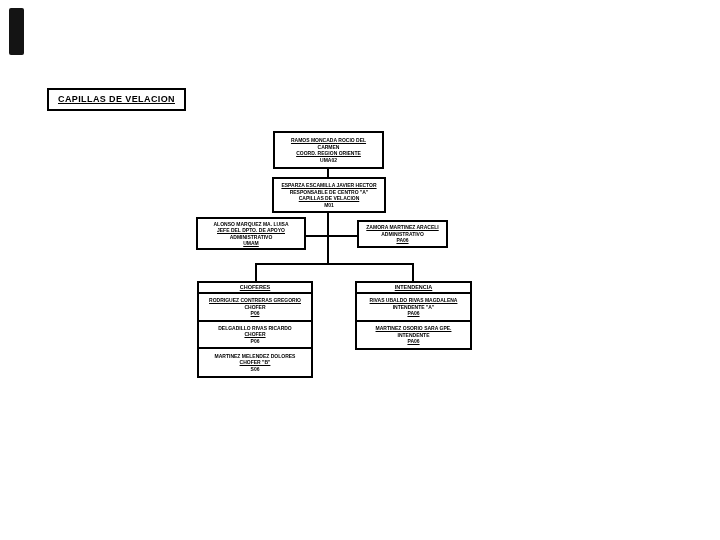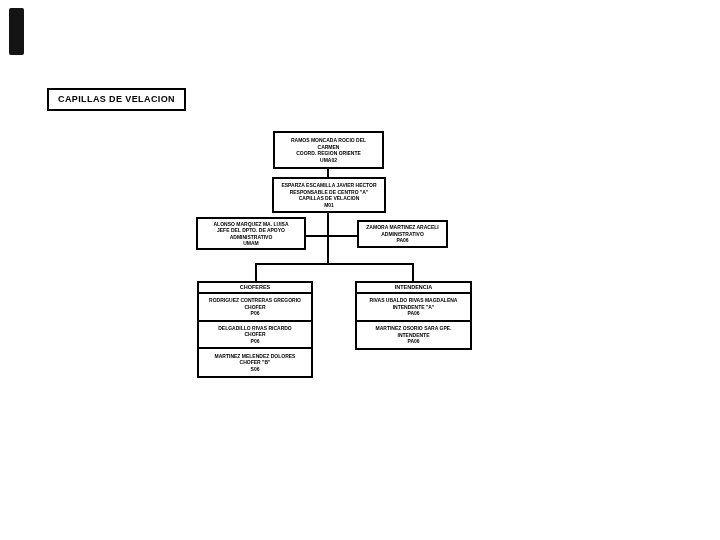--- a/index.html
+++ b/index.html
@@ -25,20 +25,21 @@
     flex-direction: column;
     align-items: center;
     justify-content: center;
     text-align: center;
     font-weight: bold;
     color: #000000;
     font-size: 5.5px;
     line-height: 1.3;
     letter-spacing: 0px;
     padding: 1px 2px;
+    text-decoration: underline;
   }
   .obox .ln { width: 100%; white-space: nowrap; overflow: hidden; }
   #title-box {
     left: 47px; top: 88px; width: 139px; height: 23px;
     font-size: 9px;
     letter-spacing: 0.4px;
     line-height: 1;
   }
   #top-box   { left: 273px; top: 131px; width: 111px; height: 38px; font-size: 5px; }
   #resp-box  { left: 272px; top: 177px; width: 114px; height: 36px; font-size: 5px; }

